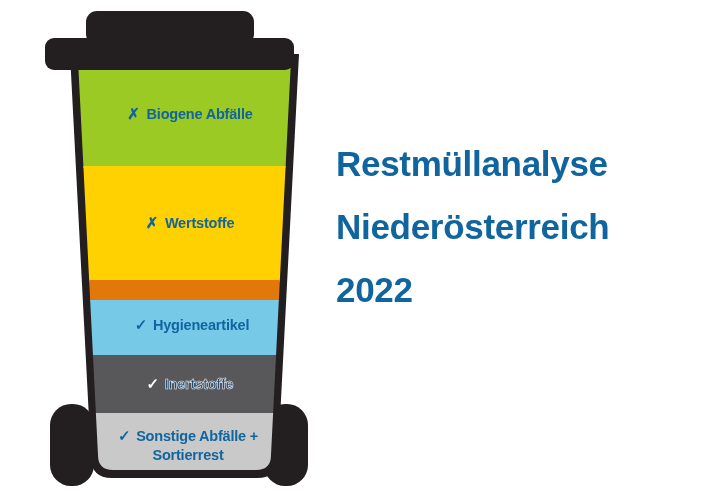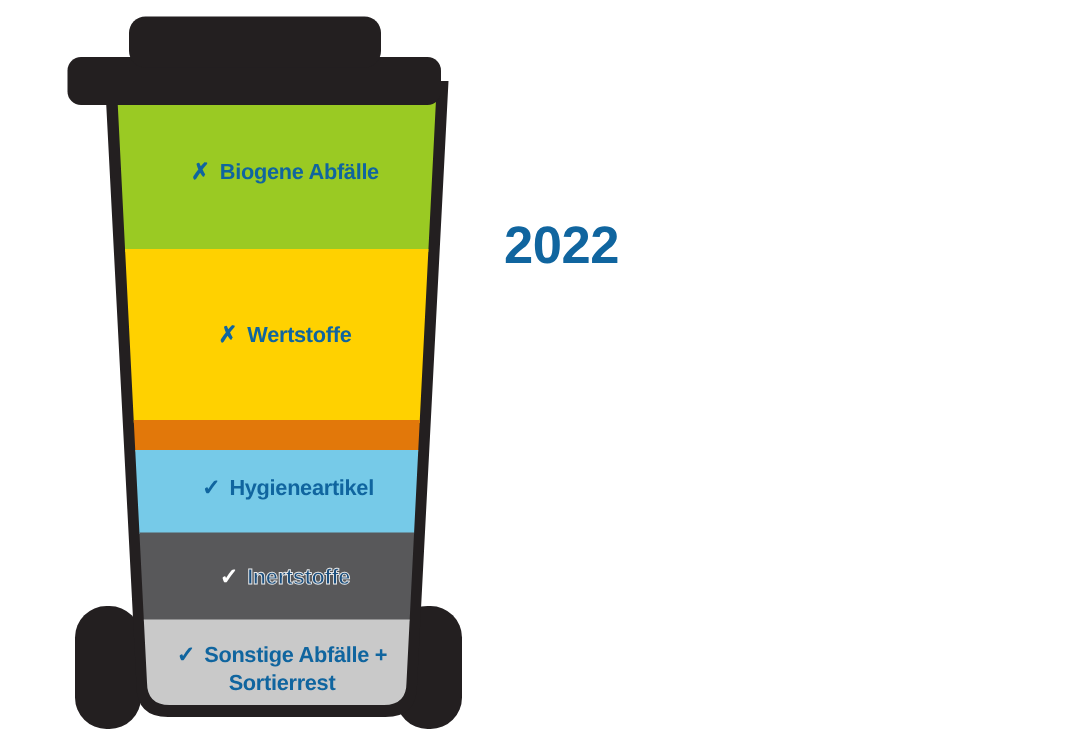--- a/index.html
+++ b/index.html
@@ -107,16 +107,18 @@
     </text>
 
     <text class="band-label" x="188" y="437" fill="#10659F">
       <tspan class="mark" fill="#10659F">✓</tspan>
       <tspan dx="2">Sonstige Abfälle +</tspan>
     </text>
     <text class="band-label" x="188" y="456" fill="#10659F">Sortierrest</text>
   </svg>
 
   <div class="title-block">
+    <div class="title-line">Restmüllanalyse</div>
+    <div class="title-line">Niederösterreich</div>
     <div class="title-line">2022</div>
   </div>
 
 </div>
 
 </body></html>

